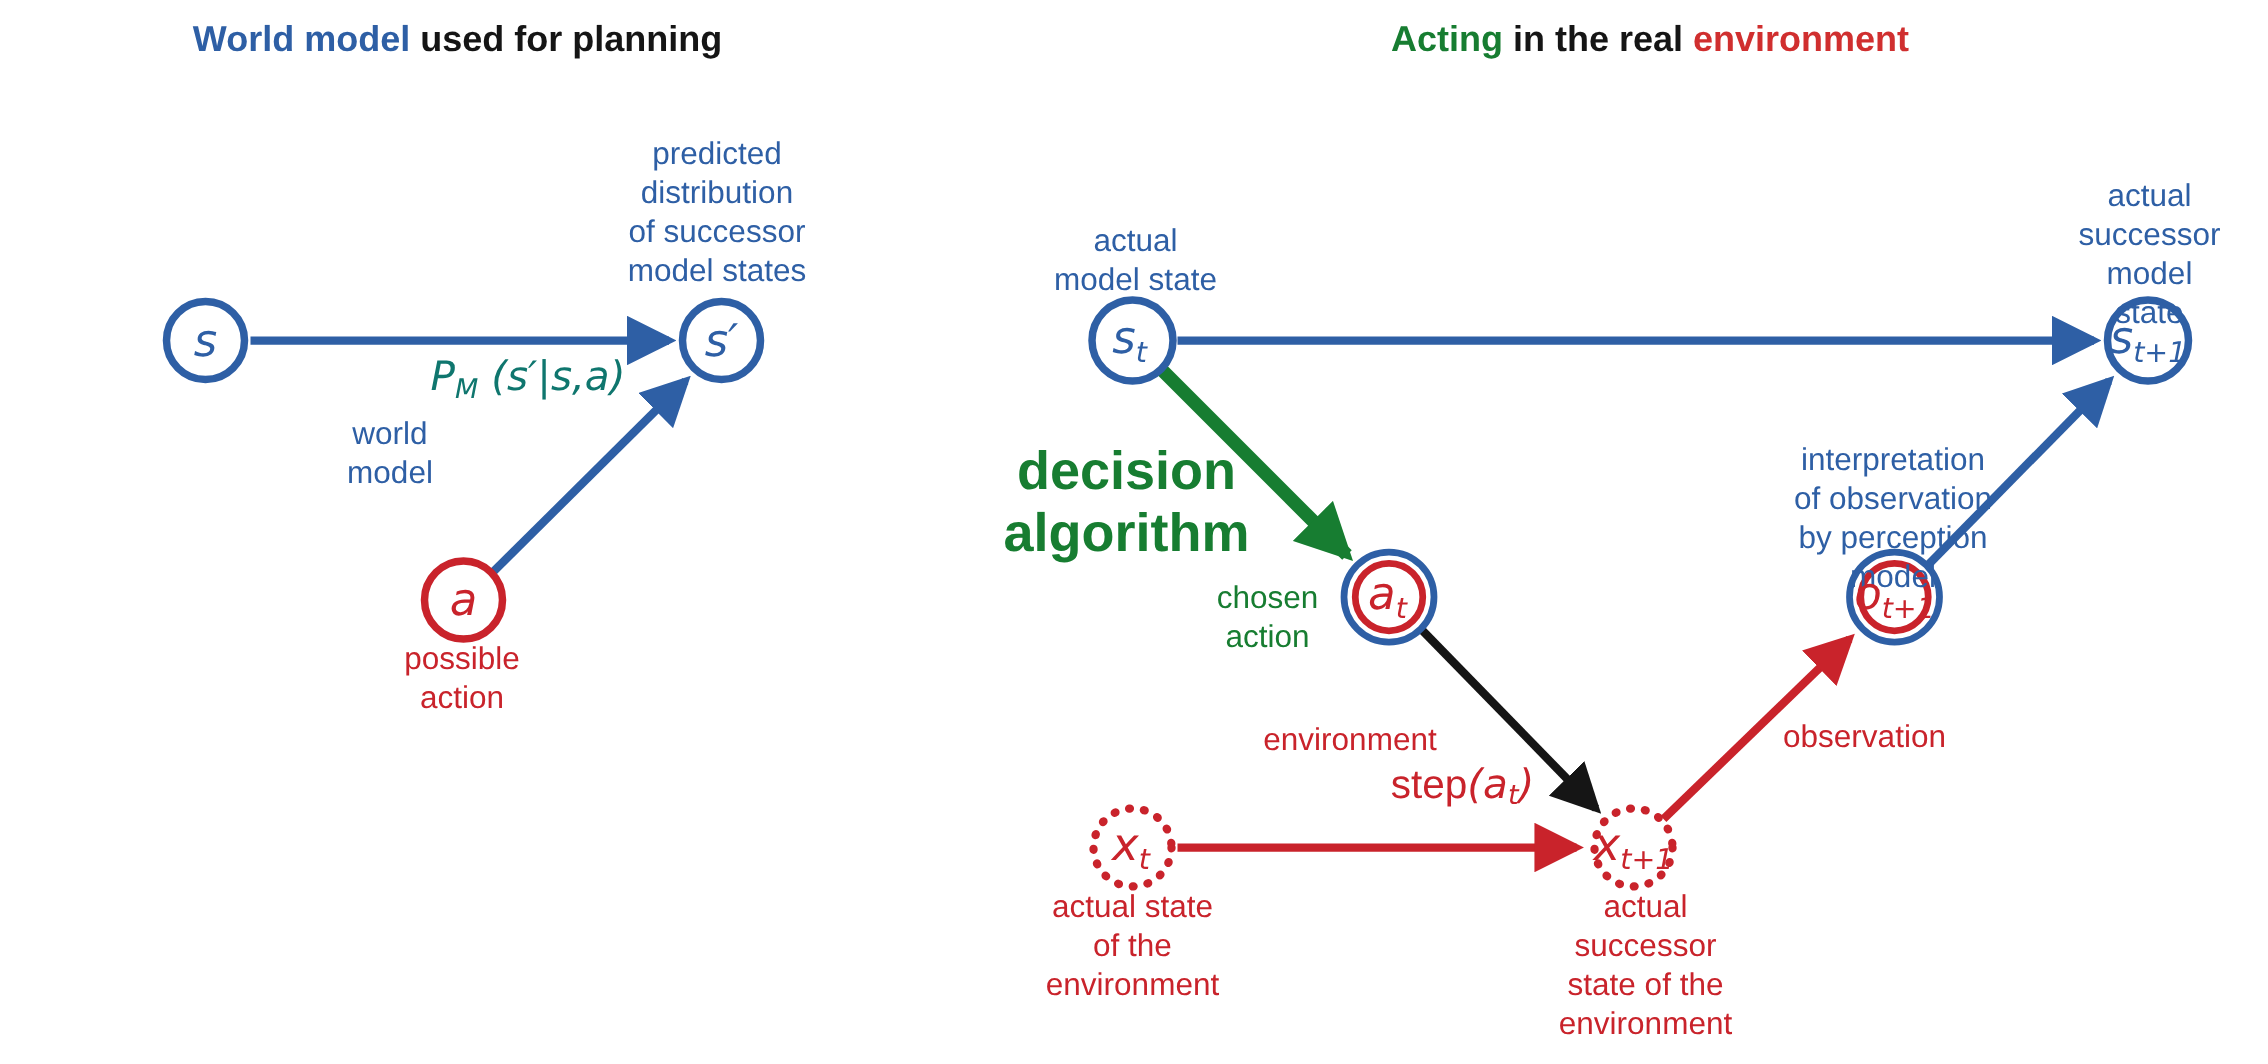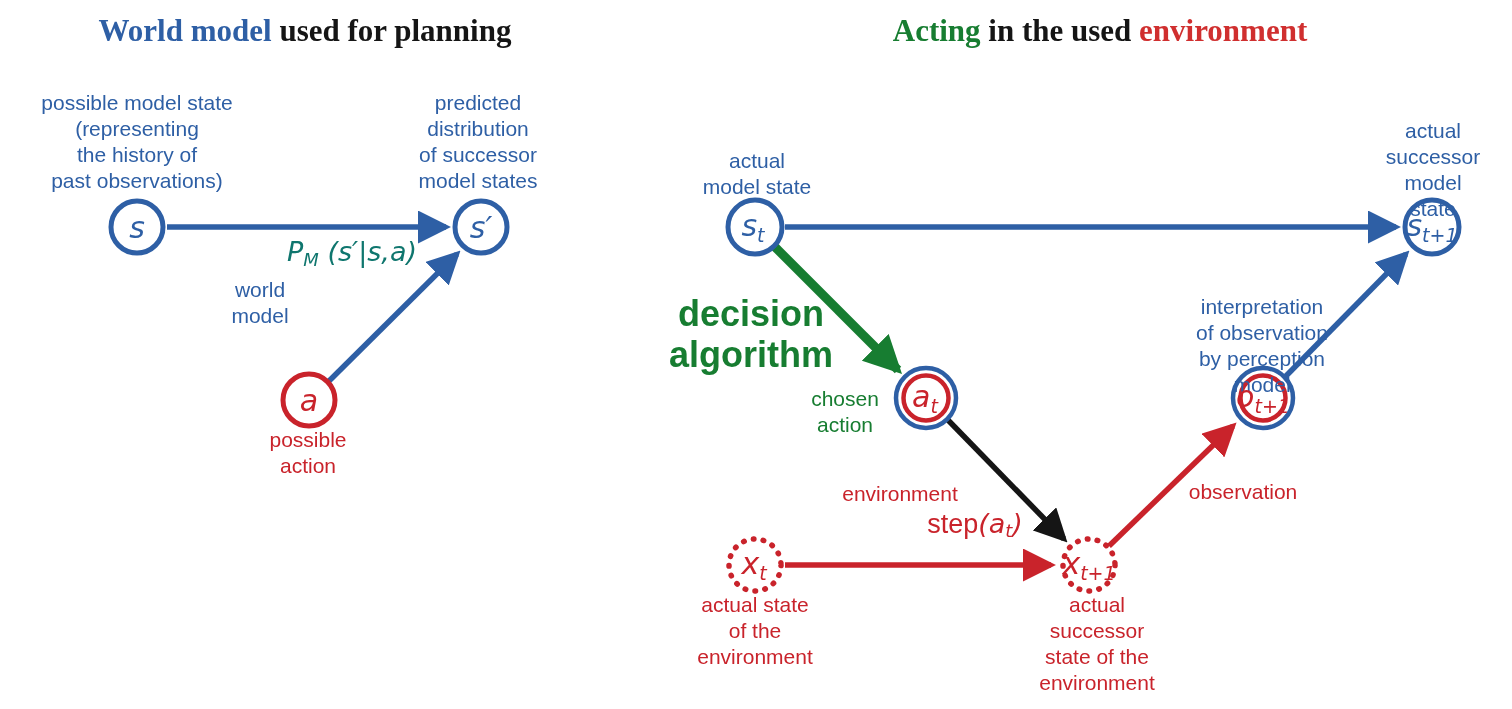--- a/index.html
+++ b/index.html
@@ -7,24 +7,23 @@
     position:relative;
     width:1512px;height:709px;
     background:#ffffff;
     overflow:hidden;
     font-family:"Liberation Sans",sans-serif;
   }
   #edge-layer{position:absolute;left:0;top:0;}
   .title{
     position:absolute;
     transform:translateX(-50%);
-    font-size:31px;font-weight:bold;
+    font-size:24px;font-weight:bold;
     white-space:nowrap;
     letter-spacing:0px;
-    font-family:Liberation Serif, serif;
   }
   .t-blue{color:#2e5fa5;}
   .t-black{color:#151515;}
   .t-green{color:#177d31;}
   .t-red{color:#d02f2f;}
   .lbl{
     position:absolute;
     transform:translateX(-50%);
     white-space:pre-line;
     text-align:center;
@@ -99,26 +98,22 @@
 
     <circle cx="1263" cy="398" r="30" fill="#ffffff" stroke="#2e5fa5" stroke-width="4.5"></circle>
     <circle cx="1263" cy="398" r="22.5" fill="#ffffff" stroke="#c9232b" stroke-width="4.5"></circle>
 
     <circle cx="755" cy="565" r="26" fill="#ffffff" stroke="#c9232b" stroke-width="5.5" stroke-dasharray="0.6 9.4" stroke-linecap="round"></circle>
     <circle cx="1089" cy="565" r="26" fill="#ffffff" stroke="#c9232b" stroke-width="5.5" stroke-dasharray="0.6 9.4" stroke-linecap="round"></circle>
   </svg>
 
   <div class="title" style="left:305px;top:13px;"><span class="t-blue">World model</span><span class="t-black"> used for planning</span></div>
 
-  <div class="title" style="left:1100px;top:13px;"><span class="t-green">Acting</span><span class="t-black"> in the used </span><span class="t-red">environment</span></div>
+  <div class="title" style="left:1100px;top:13px;"><span class="t-green">Acting</span><span class="t-black"> in the real </span><span class="t-red">environment</span></div>
 
-  <div class="lbl blue" style="left:137px;top:90px;">possible model state
-(representing
-the history of
-past observations)</div>
   <div class="lbl blue" style="left:478px;top:90px;">predicted
 distribution
 of successor
 model states</div>
   <div class="formula" style="left:352px;top:236px;"><span>P</span><span class="sub">M</span><span> (s′|s,a)</span></div>
   <div class="lbl blue" style="left:260px;top:277px;">world
 model</div>
   <div class="lbl red" style="left:308px;top:427px;">possible
 action</div>
 

